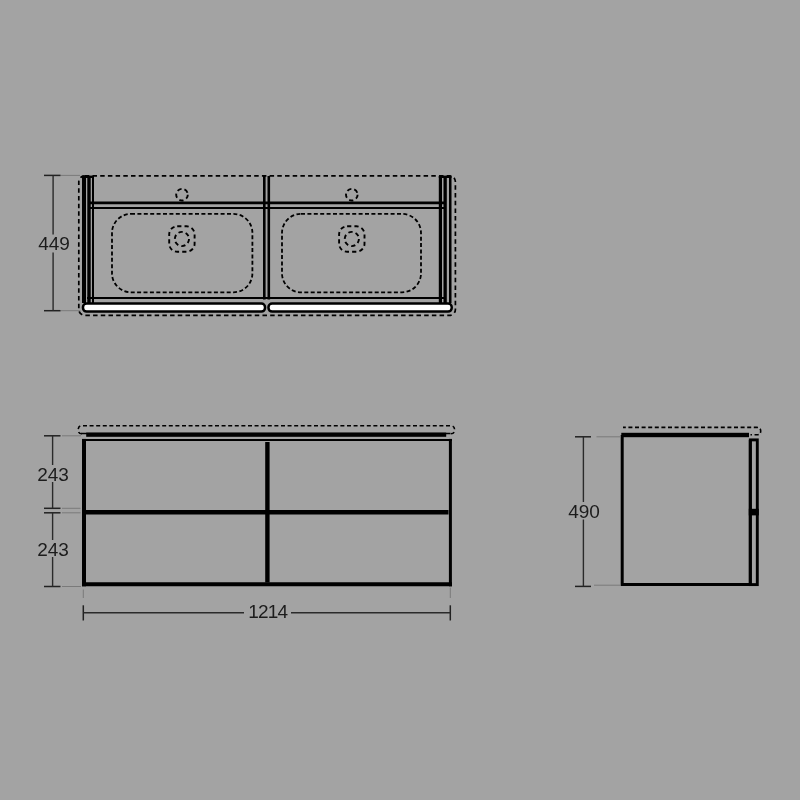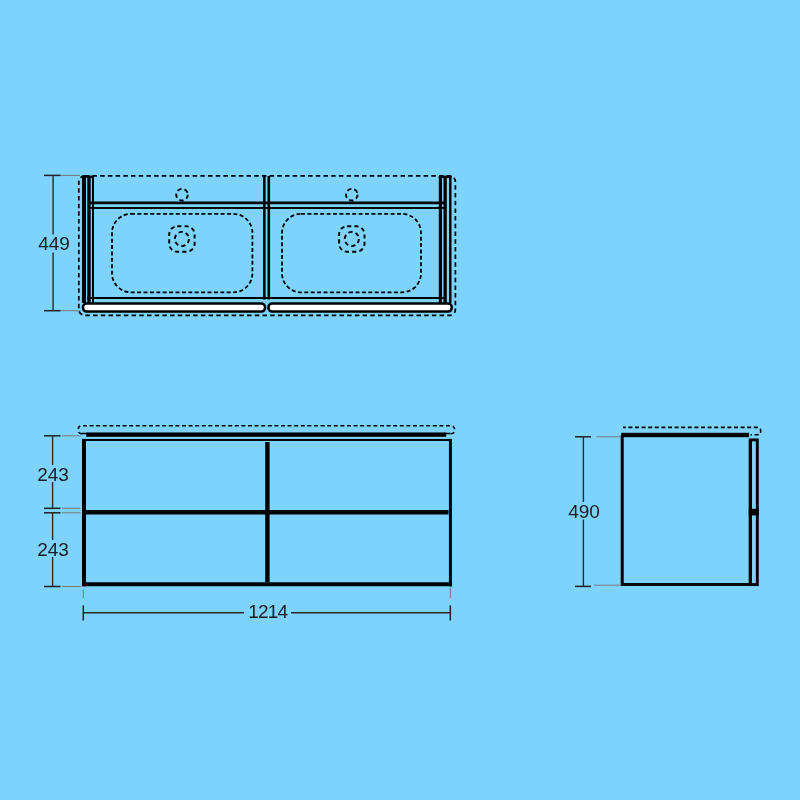--- a/index.html
+++ b/index.html
@@ -1,17 +1,17 @@
 <!DOCTYPE html>
 <html><head>
 <meta charset="utf-8">
 <title>Vanity unit technical drawing</title>
 <style>
   html,body{margin:0;padding:0;background:#ffffff;}
-  .page{width:800px;height:800px;position:relative;background:#7dd3fc;overflow:hidden;}
+  .page{width:800px;height:800px;position:relative;background:#a3a3a3;overflow:hidden;}
   svg{position:absolute;top:0;left:0;}
   text{font-family:"Liberation Sans",sans-serif;fill:#1c1c1c;}
 </style>
 </head>
 <body>
 <div class="page">
 <svg width="800" height="800" viewBox="0 0 800 800">
 
   <rect x="78.8" y="175.8" width="376.6" height="139.6" rx="6" ry="6" fill="none" stroke="#000" stroke-width="1.7" stroke-dasharray="4.5 3.2"></rect>
 

